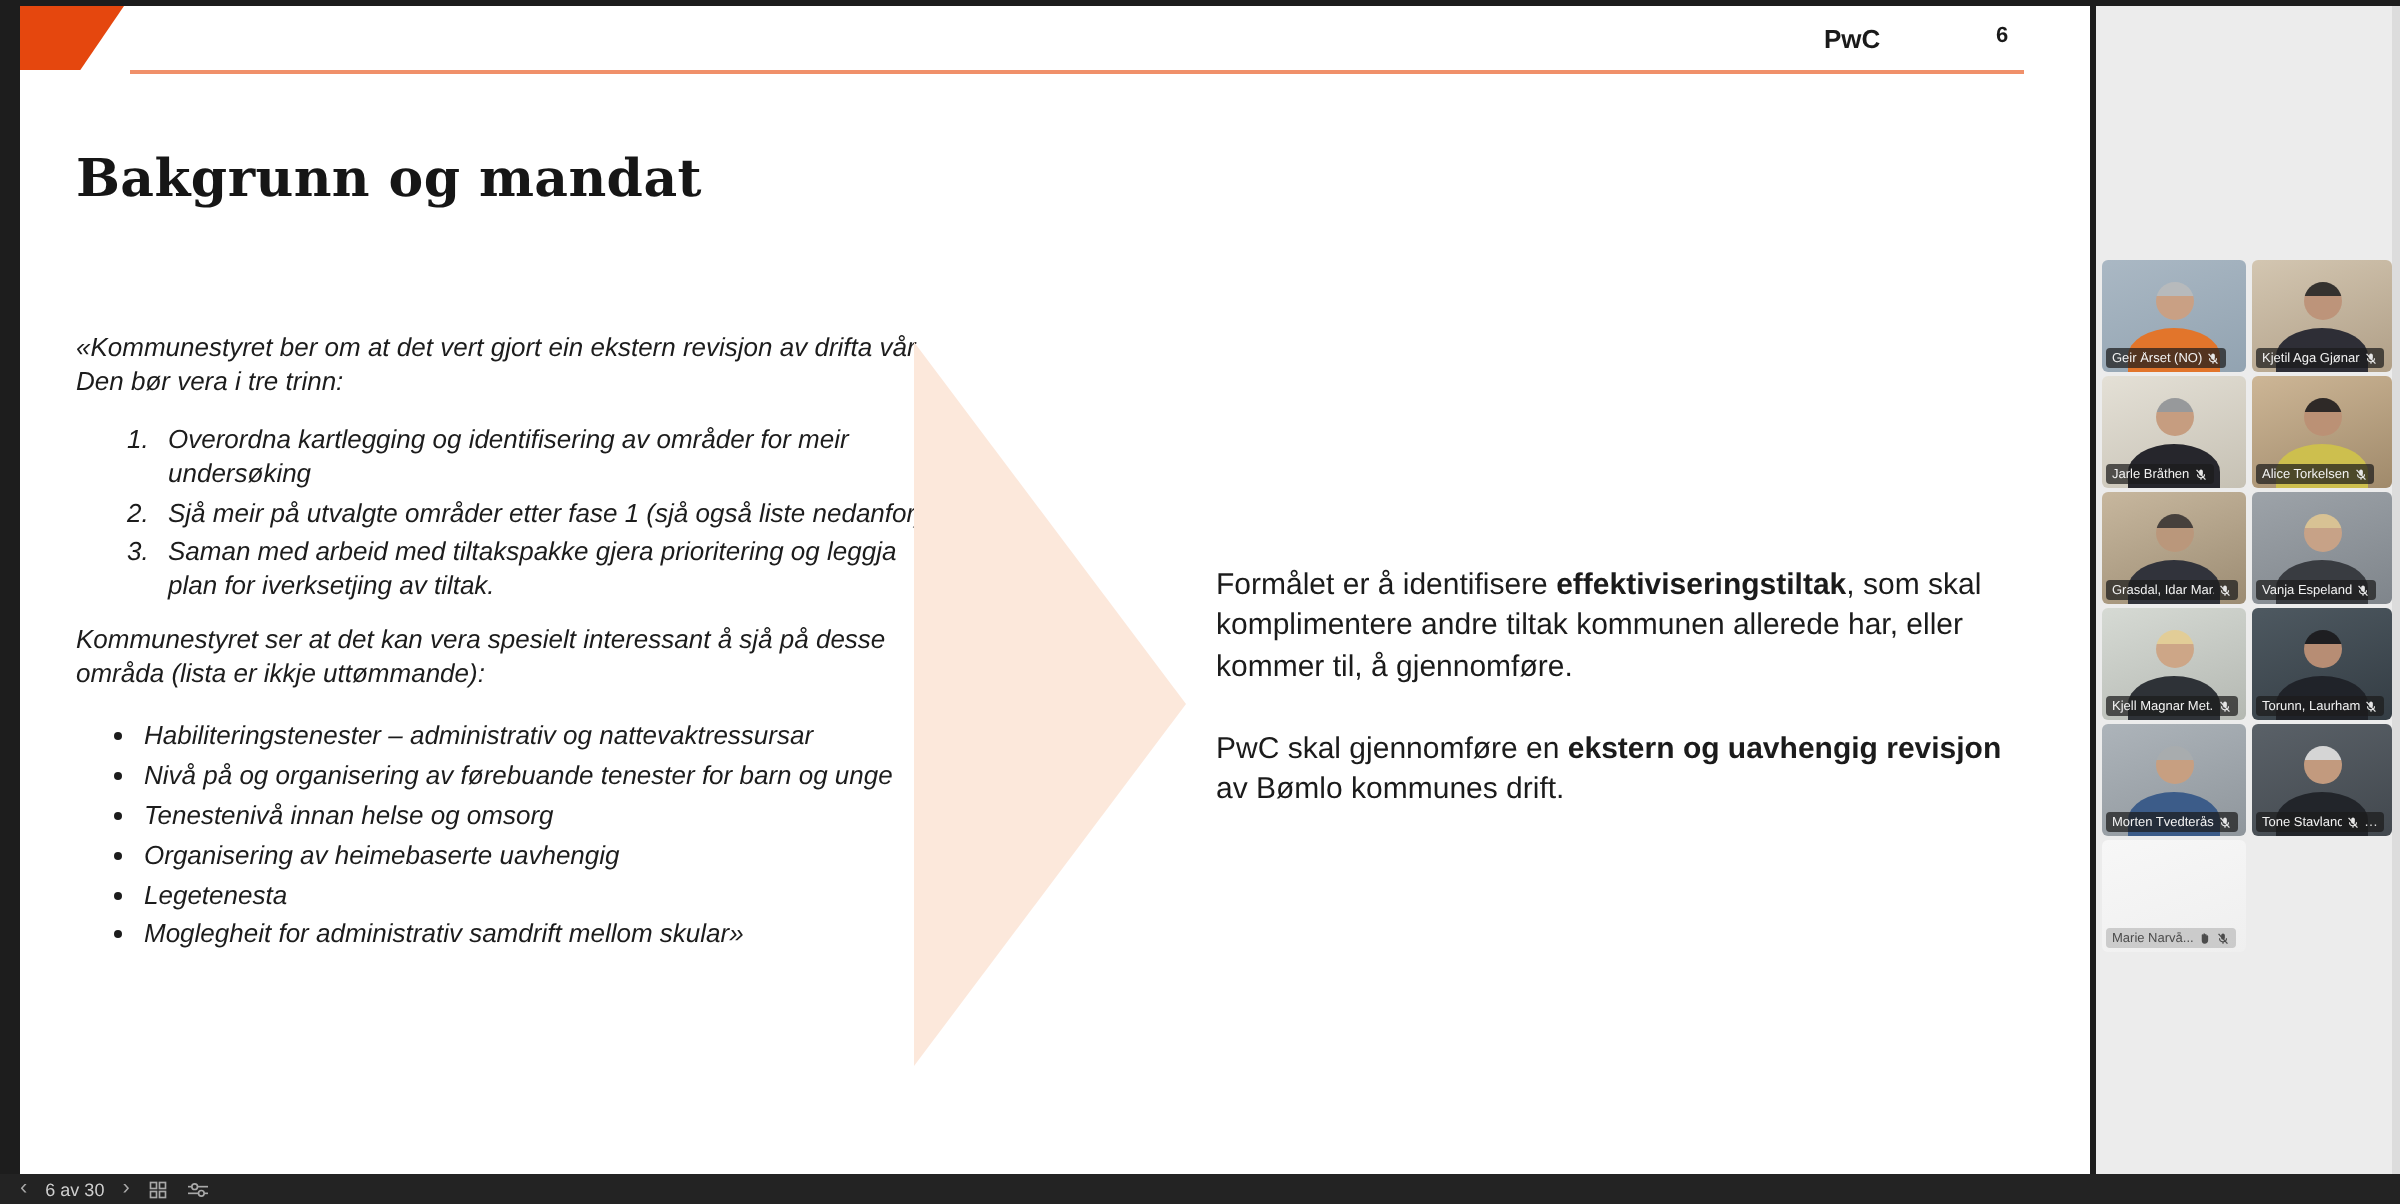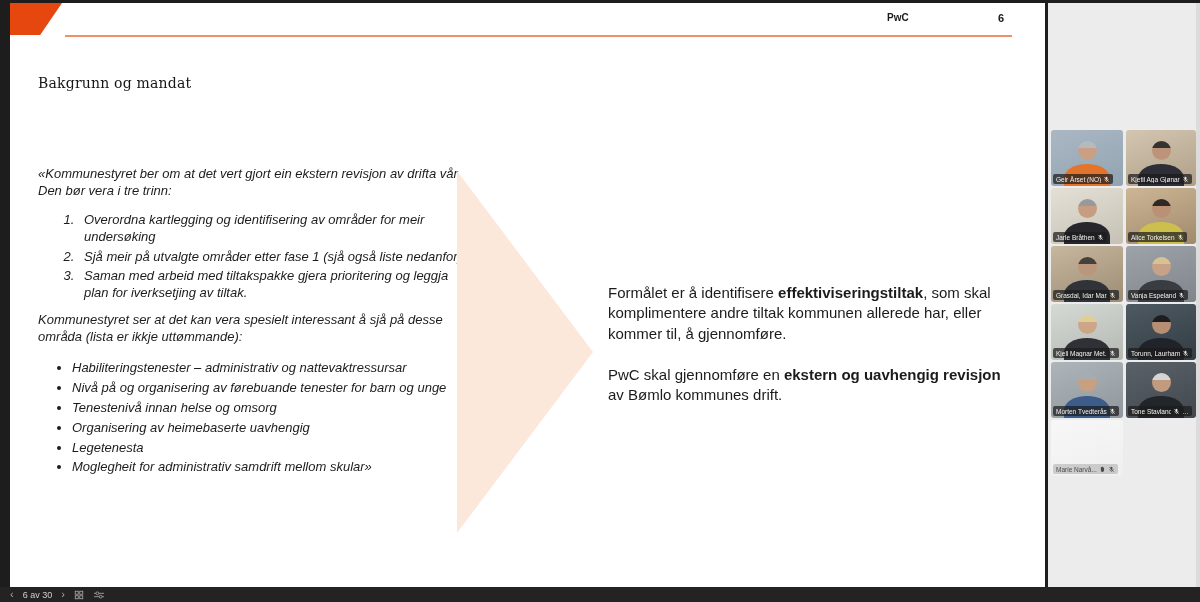--- a/index.html
+++ b/index.html
@@ -4,24 +4,24 @@
 <style>
   html,body{margin:0;padding:0;background:#111;}
   #stage{position:relative;width:1200px;height:602px;background:#1d1d1d;overflow:hidden;
          font-family:"Liberation Sans",sans-serif;}
 
   
   .slide{position:absolute;left:10px;top:3px;width:1035px;height:584px;background:#ffffff;}
   .logo-shape{position:absolute;left:0;top:0;width:52px;height:32px;background:#e5470e;
               clip-path:polygon(0 0,100% 0,58% 100%,0 100%);}
   .header-rule{position:absolute;left:55px;top:32px;width:947px;height:2px;background:#f0906a;}
-  .hdr-brand{position:absolute;left:877px;top:9px;font-size:10px;font-weight:bold;color:#1a1a1a;}
+  .hdr-brand{position:absolute;left:902px;top:9px;font-size:13px;font-weight:bold;color:#1a1a1a;}
   .hdr-page{position:absolute;left:988px;top:9px;font-size:11px;font-weight:bold;color:#1a1a1a;}
   .slide-title{position:absolute;left:28px;top:72px;font-family:"DejaVu Serif",serif;
-               font-weight:normal;font-size:14px;color:#161616;letter-spacing:.2px;}
+               font-weight:bold;font-size:26px;color:#161616;letter-spacing:.2px;}
 
   .left-col{position:absolute;left:28px;top:163px;width:424px;color:#1c1c1c;font-size:13px;line-height:1.3;}
   .left-col .bheading{font-weight:bold;font-style:normal;font-size:13px;margin:0 0 40px 0;}
   .left-col p{font-style:italic;margin:0 0 10px 0;}
   .left-col ol{font-style:italic;margin:12px 0 10px 0;padding-left:40px;}
   .left-col ol li{margin-bottom:3px;padding-left:6px;}
   .left-col ul{font-style:italic;margin:14px 0 0 0;padding-left:34px;list-style:disc;}
   .left-col ul li{margin-bottom:3px;}
 
   .arrow-shape{position:absolute;left:447px;top:168px;width:136px;height:362px;background:#fce8db;

